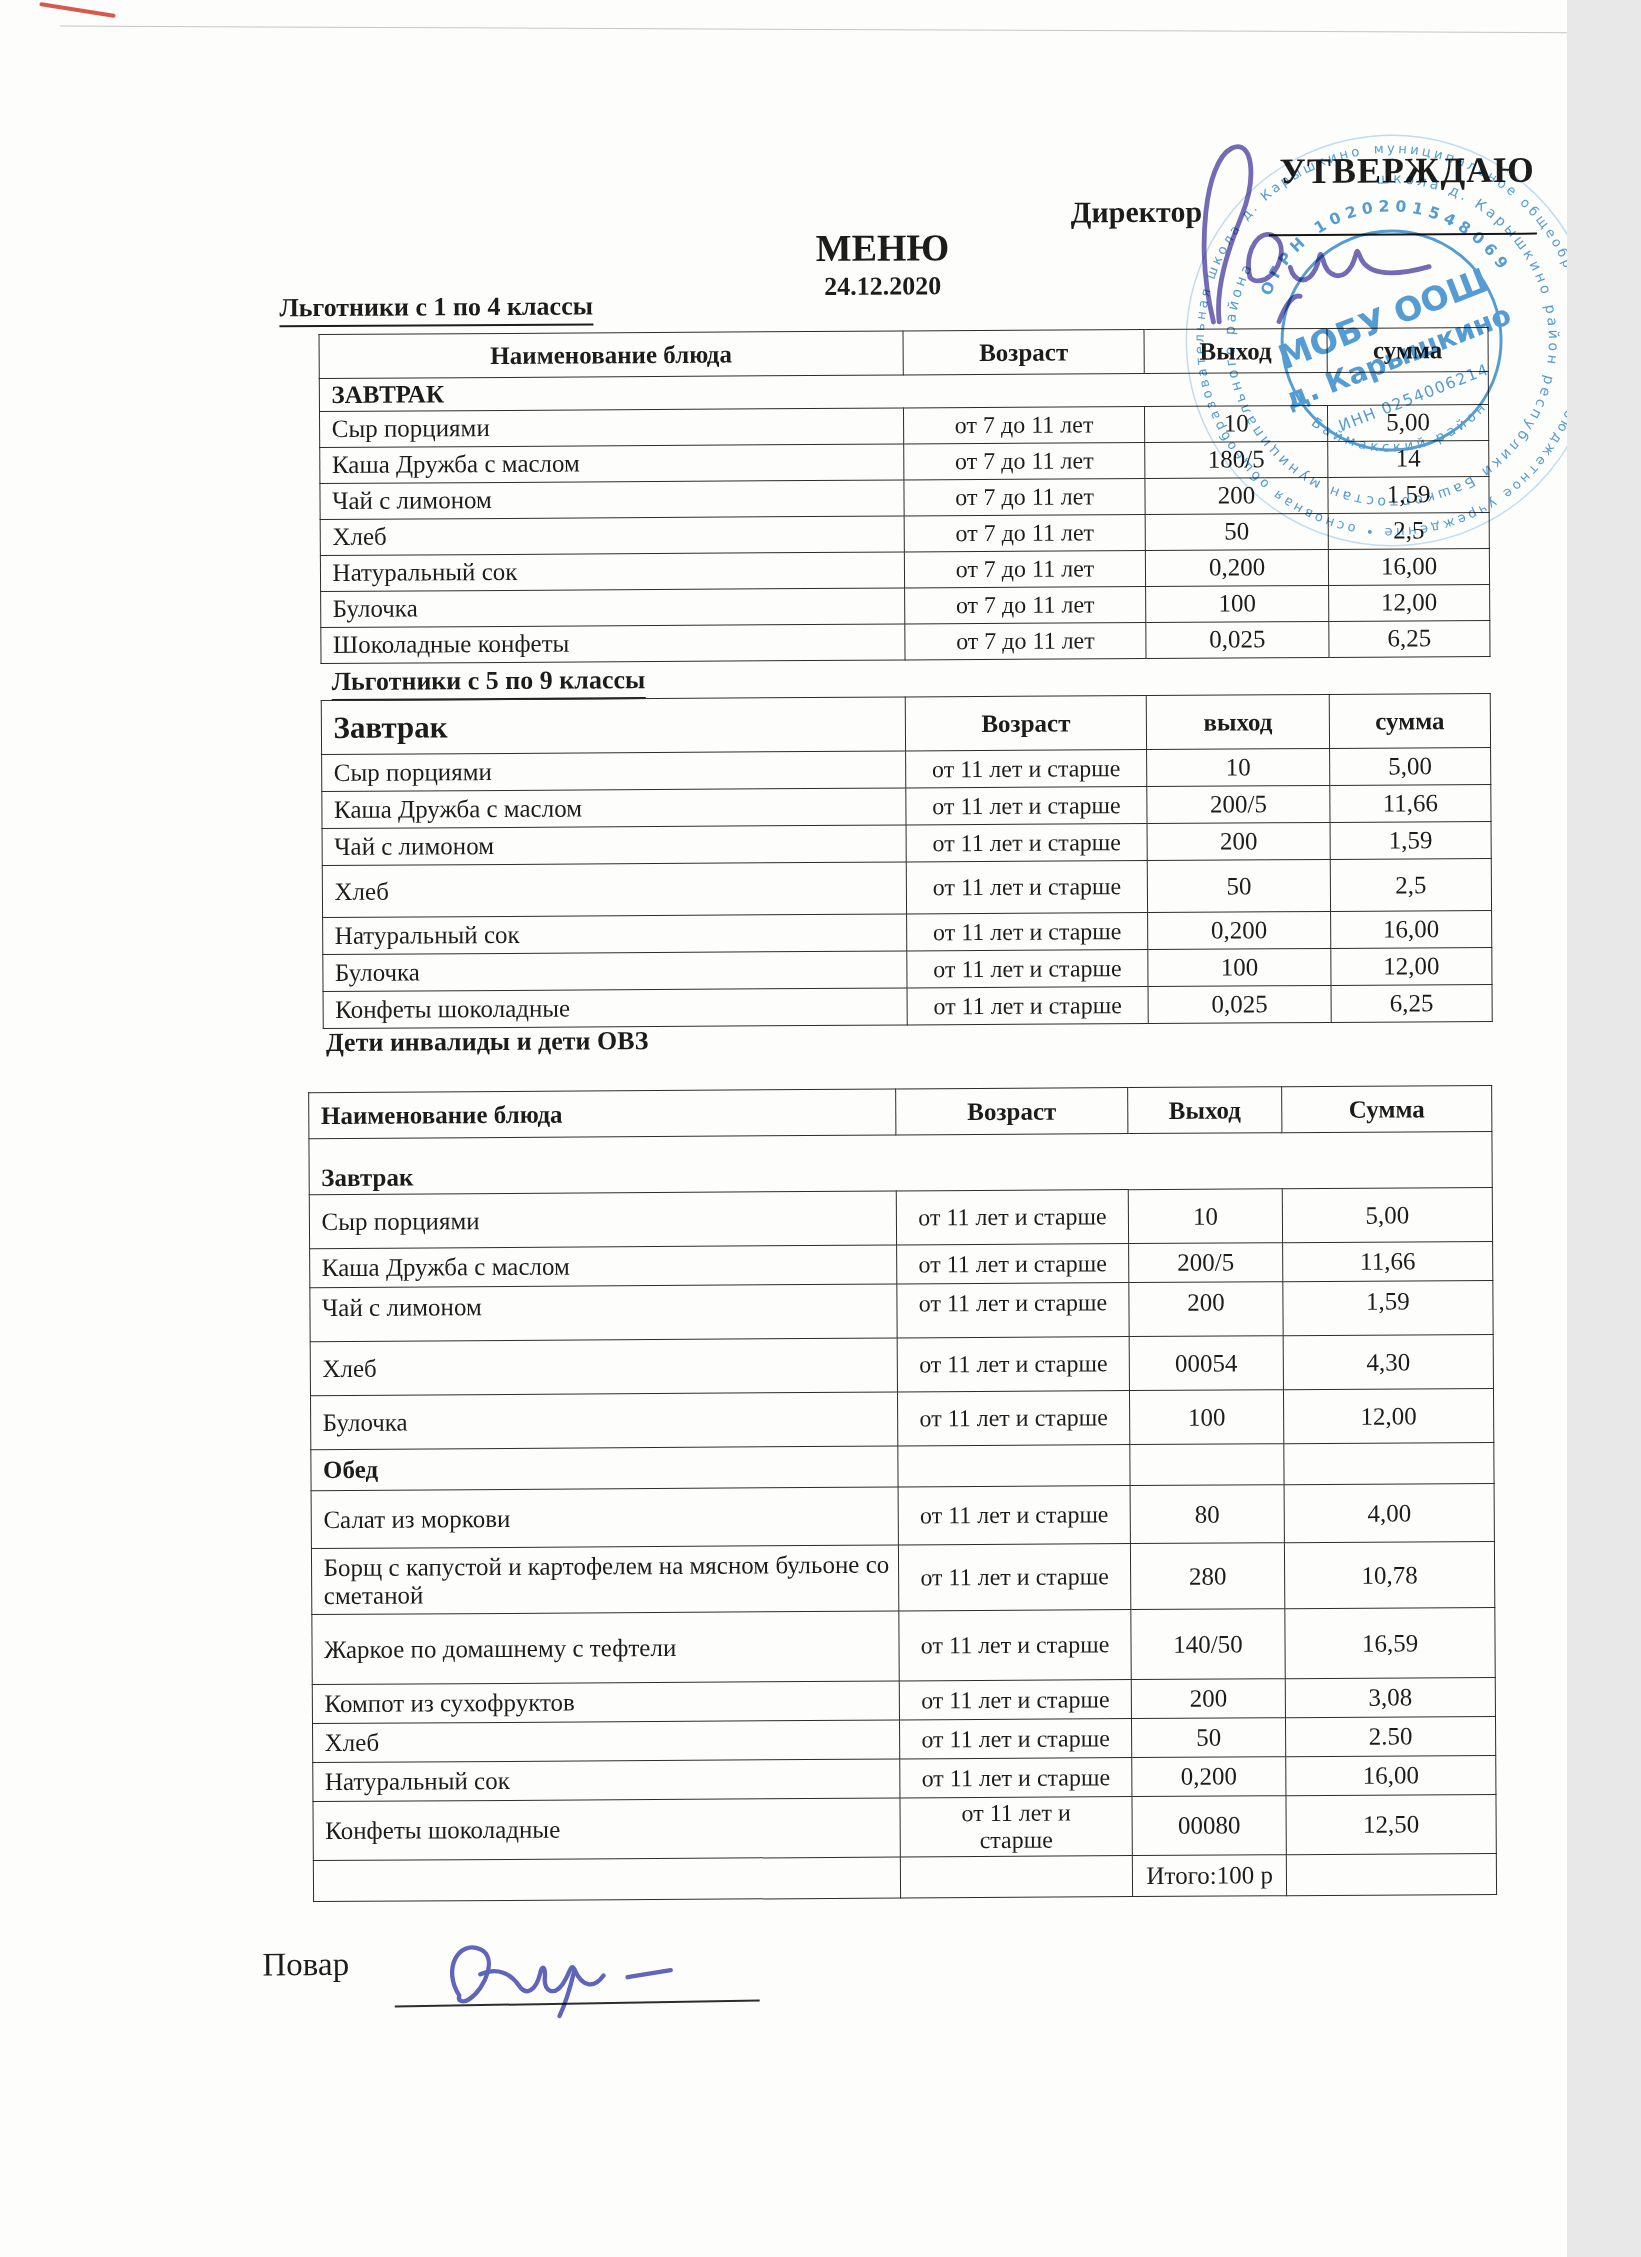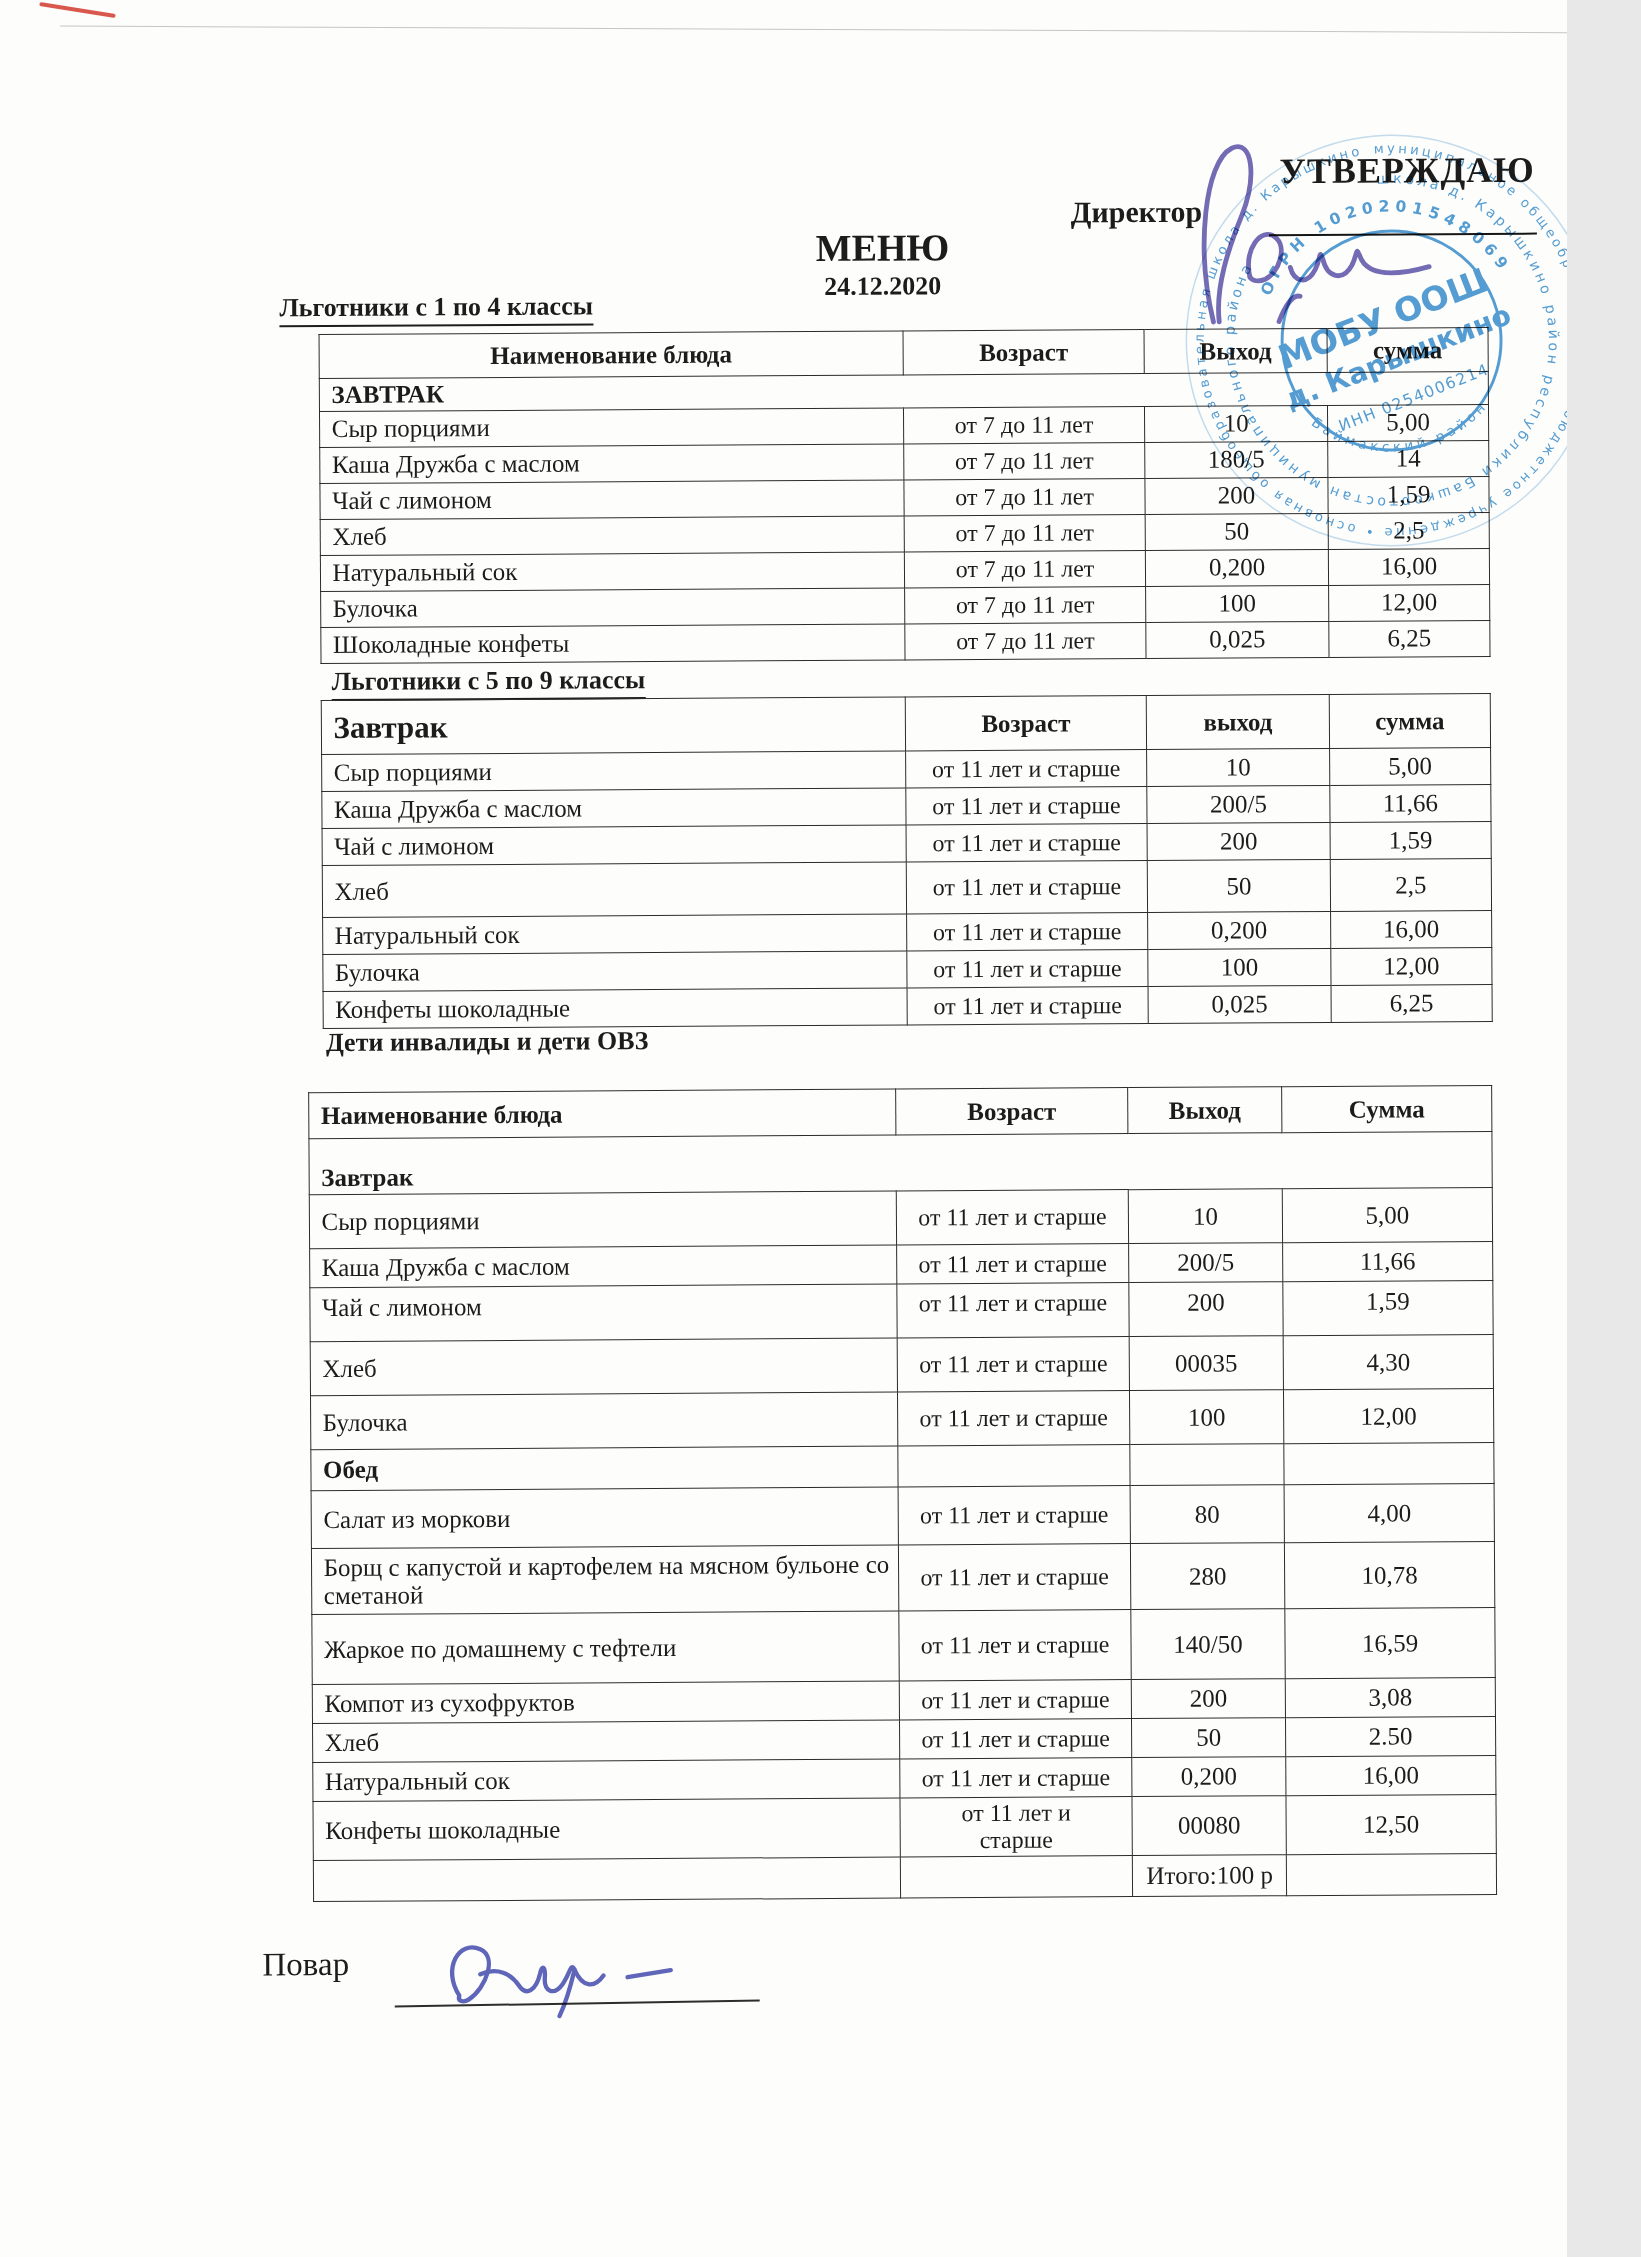--- a/index.html
+++ b/index.html
@@ -258,21 +258,21 @@
           </tr>
           <tr>
             <td class="c-name">Чай с лимоном</td>
             <td class="c-age">от 11 лет и старше</td>
             <td class="c-out">200</td>
             <td class="c-sum">1,59</td>
           </tr>
           <tr>
             <td class="c-name">Хлеб</td>
             <td class="c-age">от 11 лет и старше</td>
-            <td class="c-out">00035</td>
+            <td class="c-out">00054</td>
             <td class="c-sum">4,30</td>
           </tr>
           <tr>
             <td class="c-name">Булочка</td>
             <td class="c-age">от 11 лет и старше</td>
             <td class="c-out">100</td>
             <td class="c-sum">12,00</td>
           </tr>
           <tr>
             <td class="c-name meal">Обед</td>

